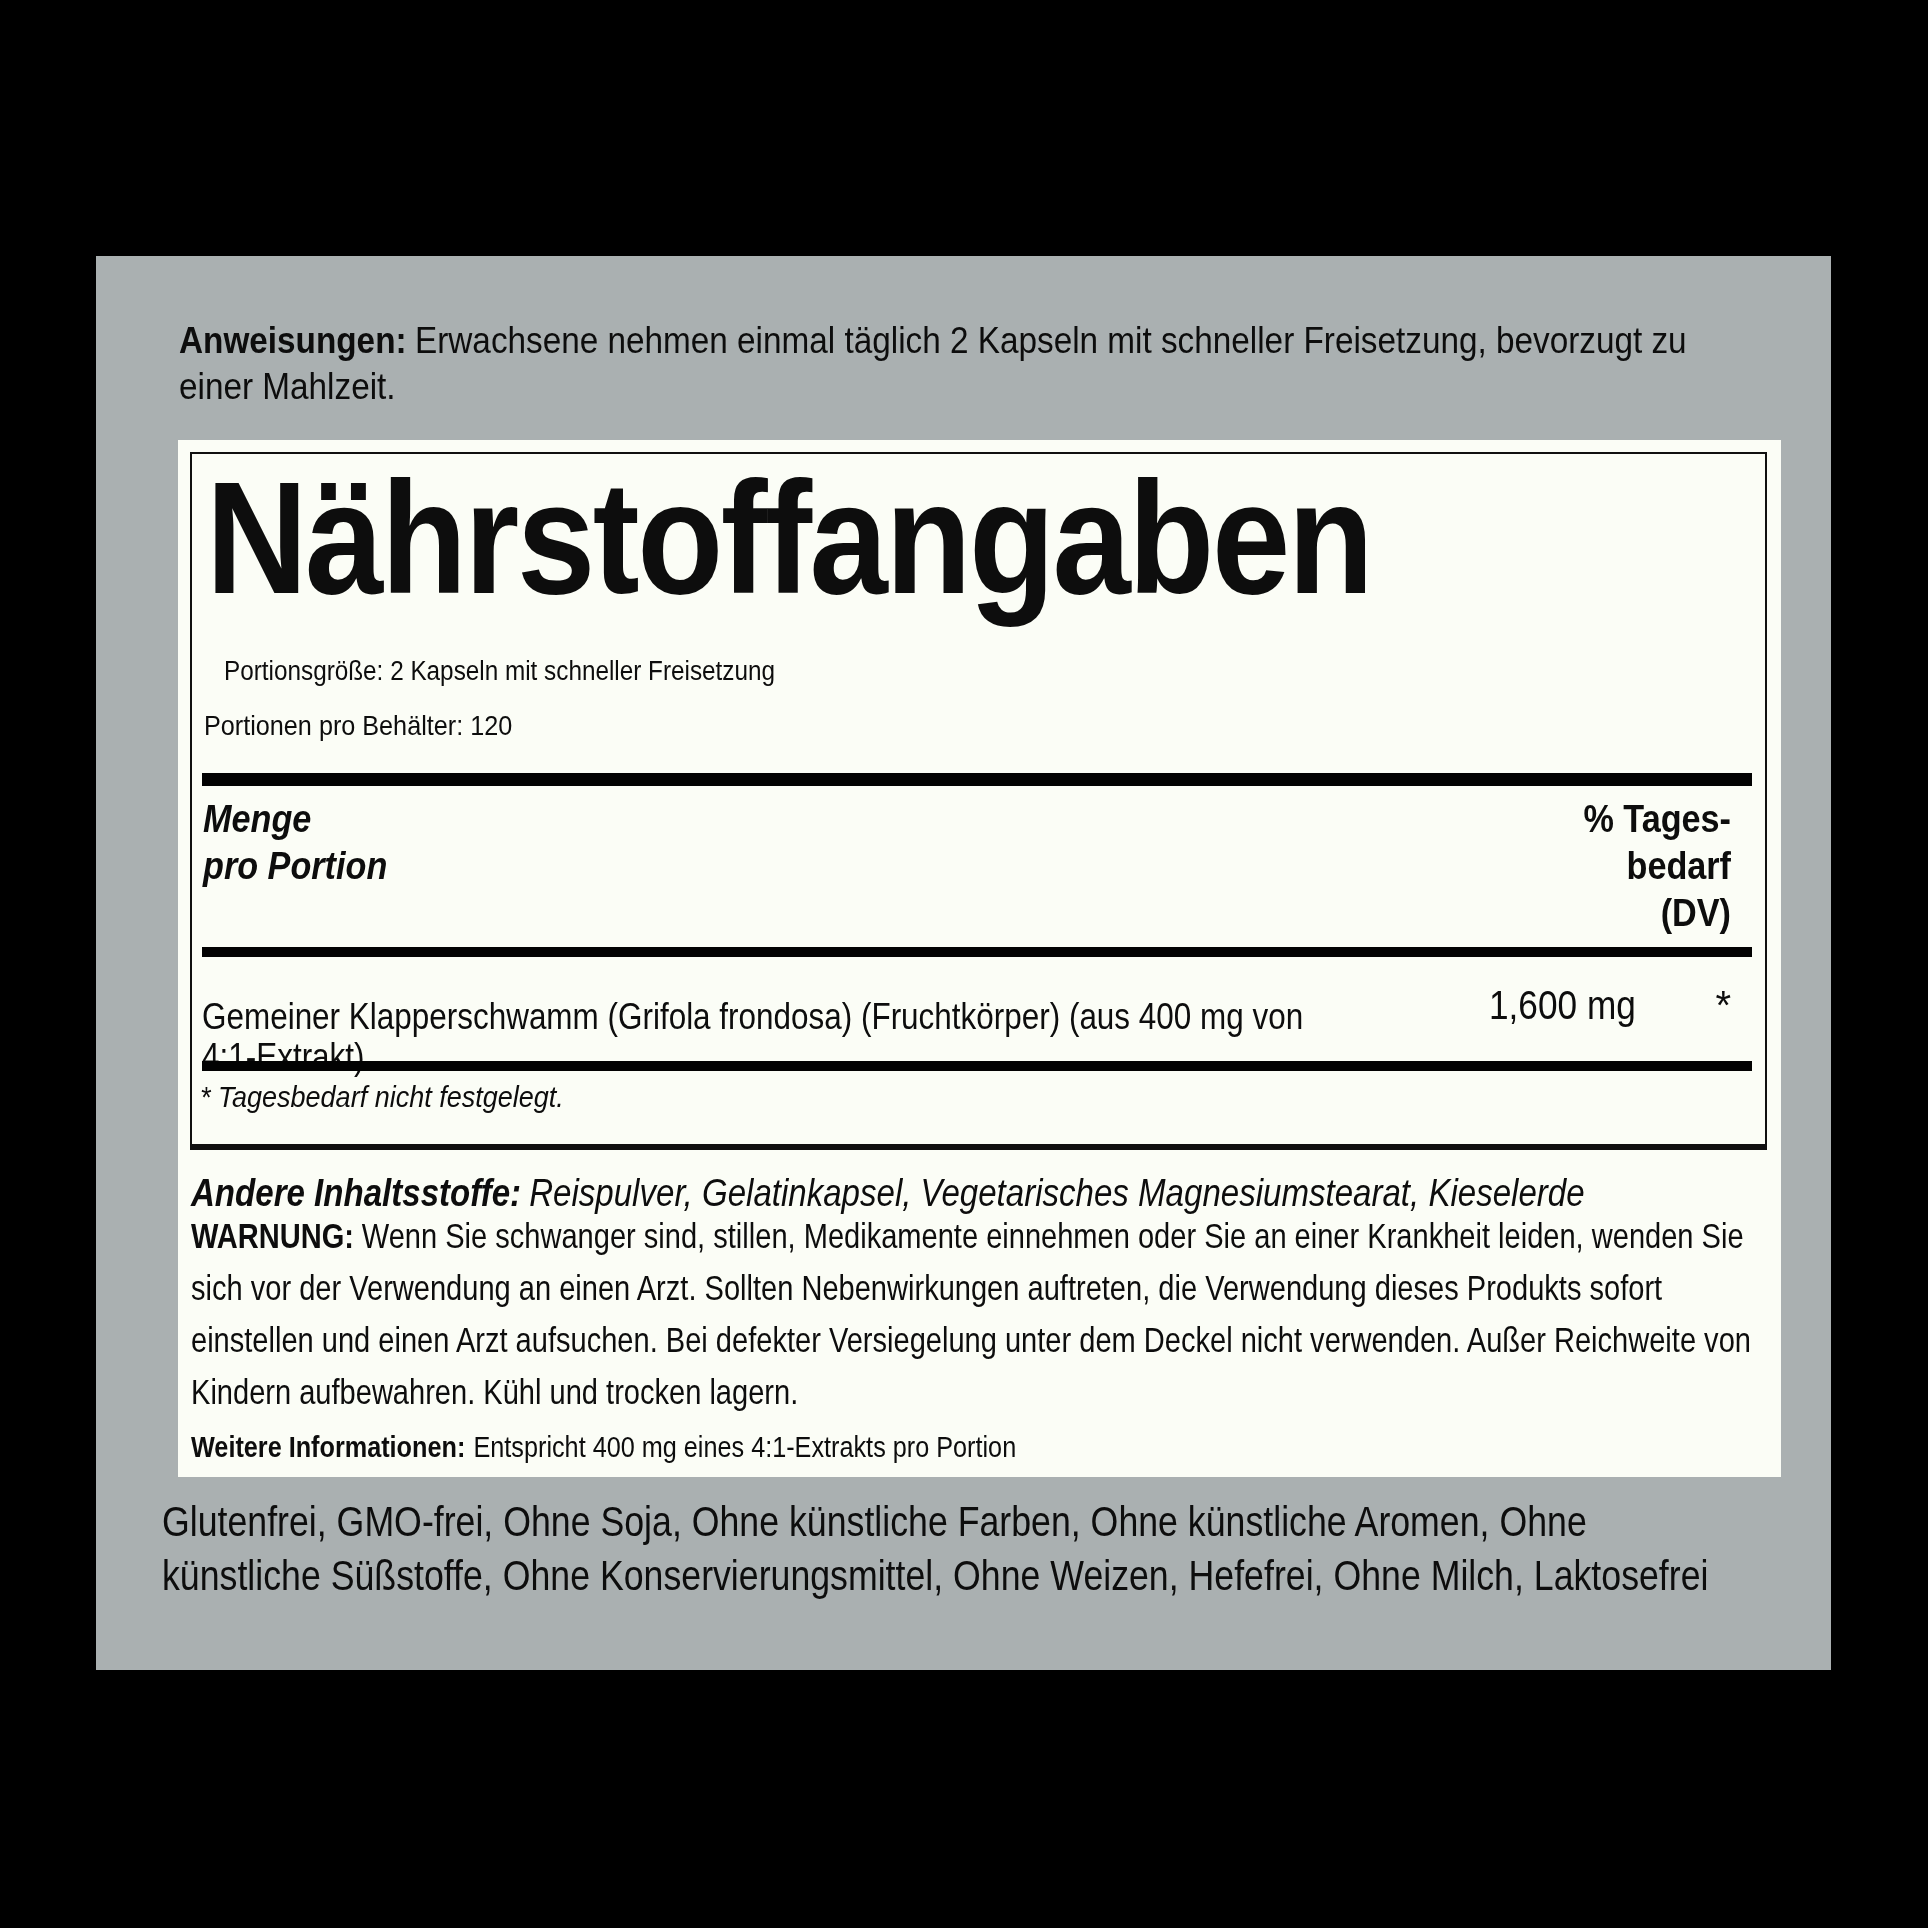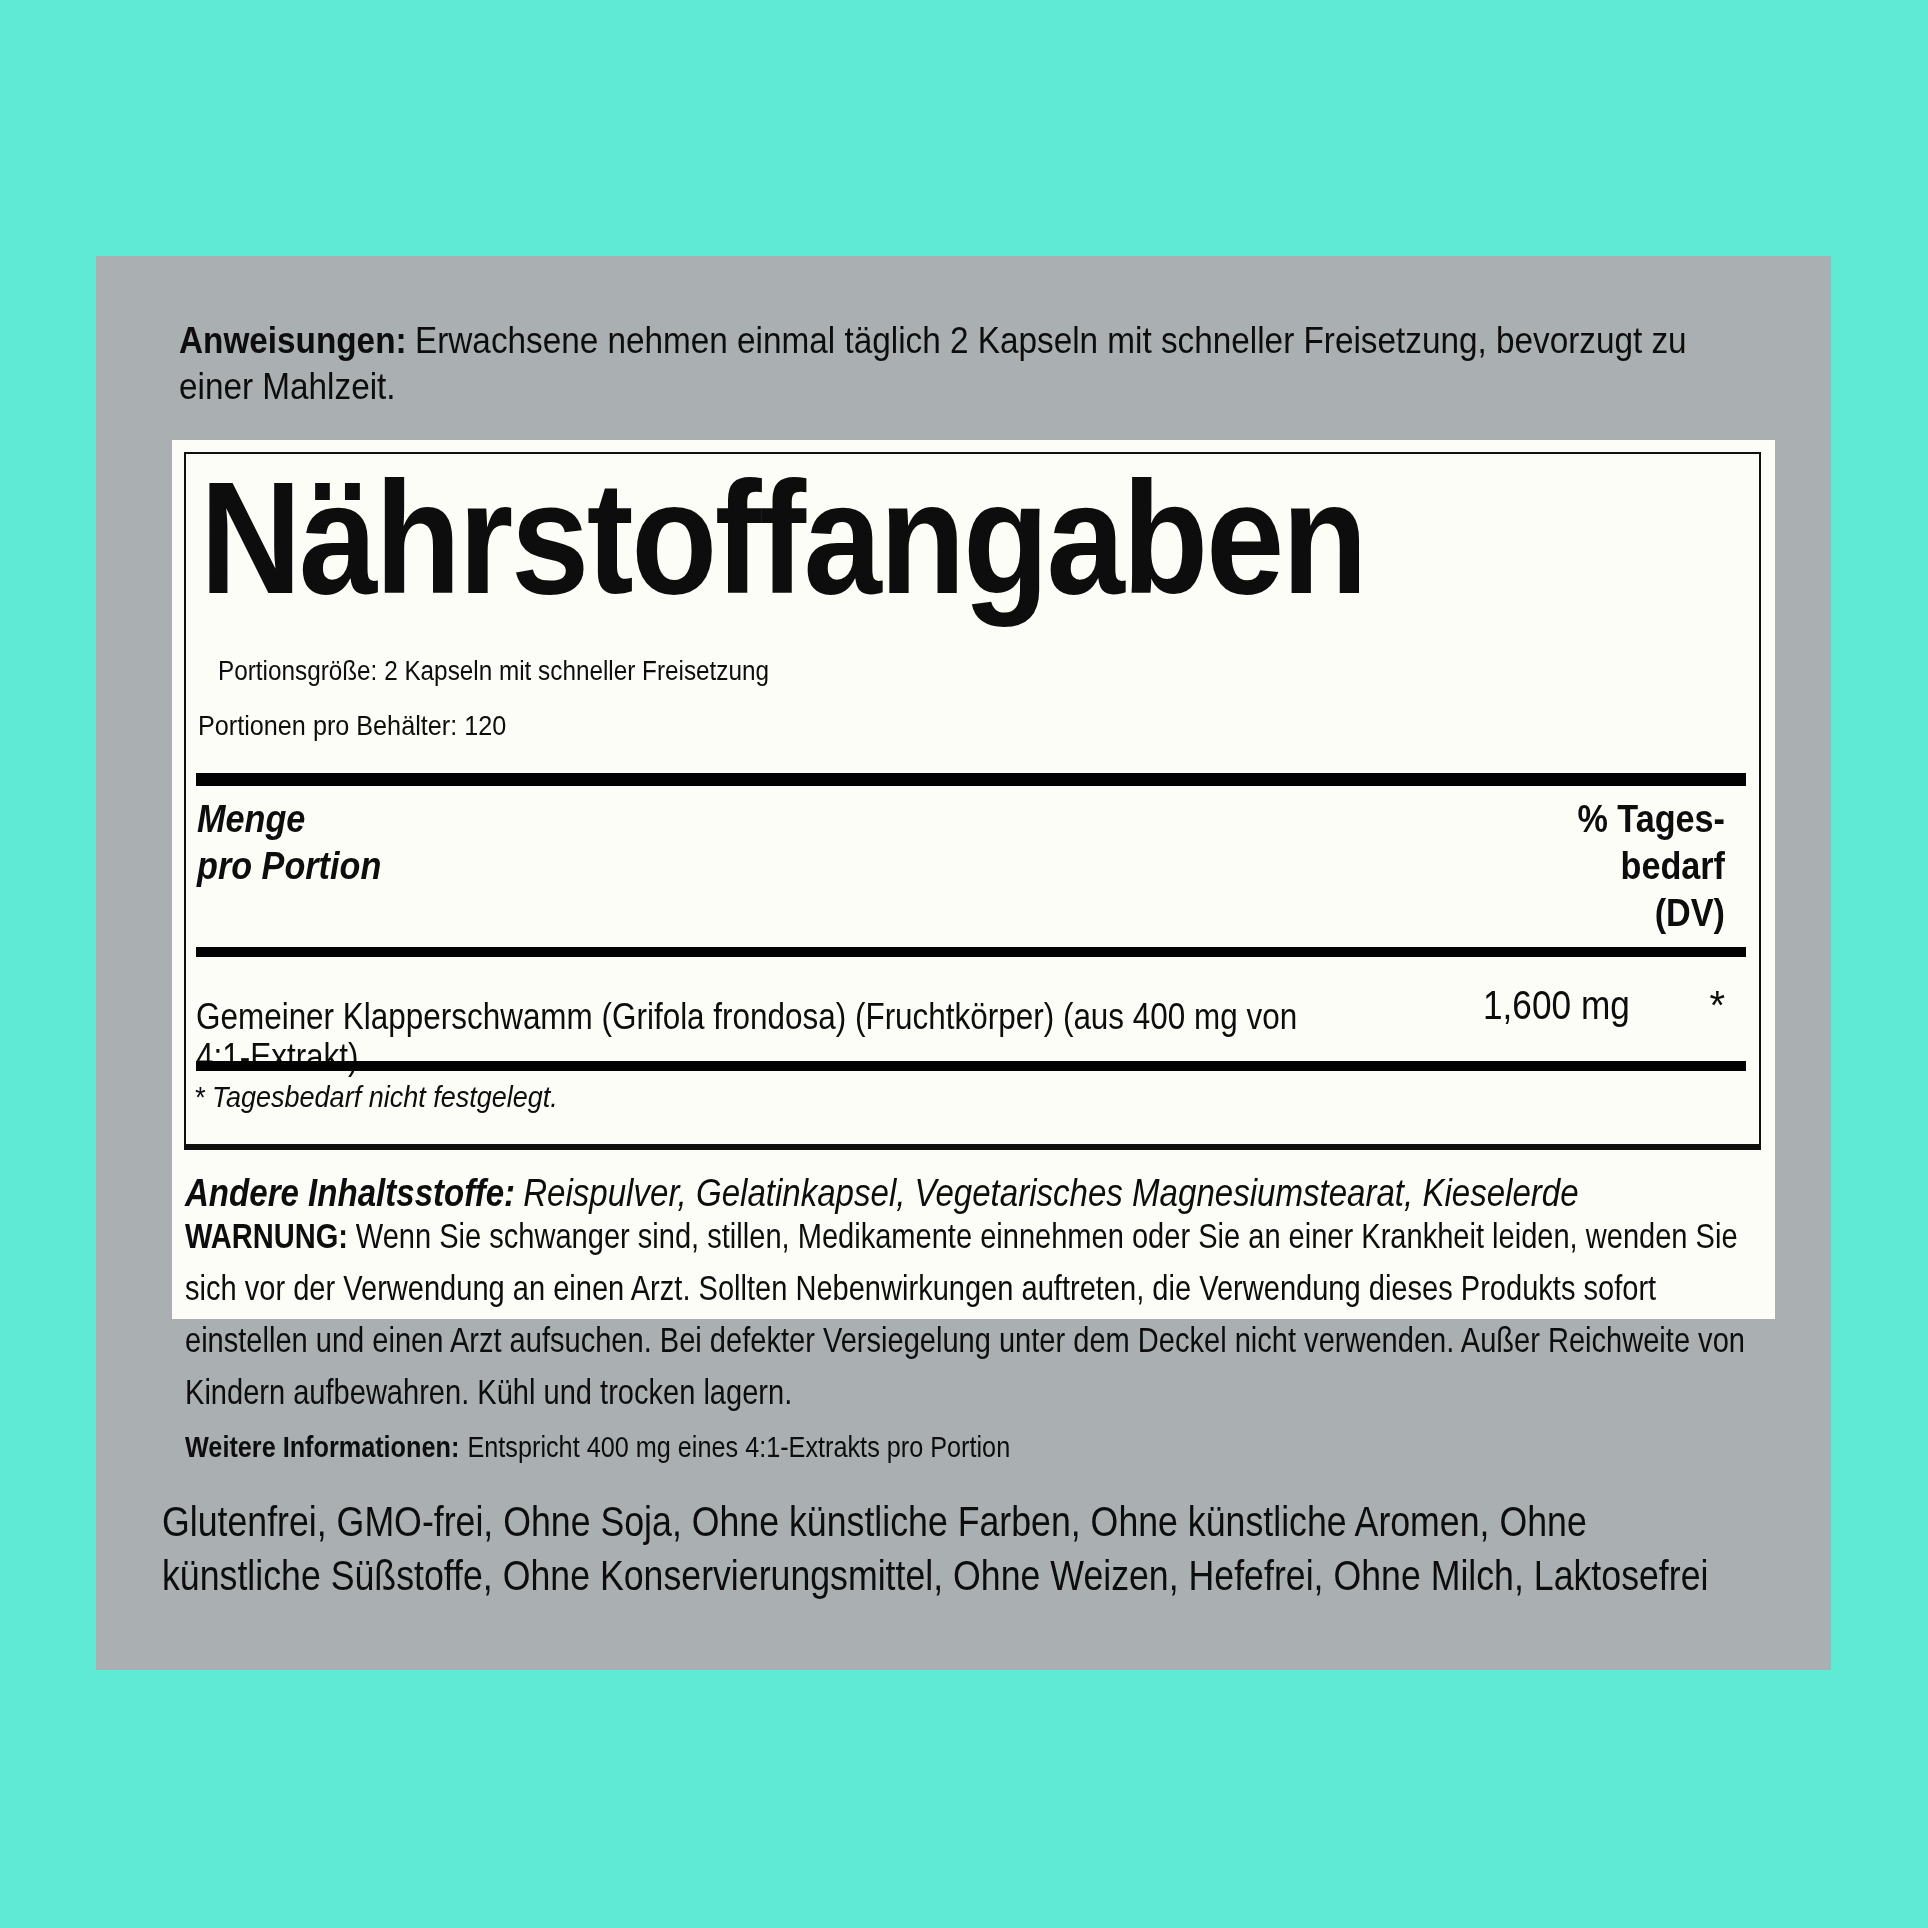--- a/index.html
+++ b/index.html
@@ -1,29 +1,29 @@
 <!DOCTYPE html>
 <html style="font-size:15px"><head>
 <meta charset="utf-8">
 <style>
   html,body{margin:0;padding:0;}
   body{width:1928px;height:1928px;background:#dcdadf;font-family:"Liberation Sans","DejaVu Sans",sans-serif;color:#0d0d0d;}
-  .page{position:relative;width:1928px;height:1928px;background:#5eead4;overflow:hidden;}
+  .page{position:relative;width:1928px;height:1928px;background:#000000;overflow:hidden;}
   .panel{position:absolute;left:96px;top:256px;width:1735px;height:1414px;background:#aab0b1;}
 
   
   .cond90{transform:scaleX(0.90);transform-origin:0 0;white-space:nowrap;}
   .cond87{transform:scaleX(0.87);transform-origin:0 0;white-space:nowrap;}
   .cond85{transform:scaleX(0.85);transform-origin:0 0;white-space:nowrap;}
   .cond83{transform:scaleX(0.83);transform-origin:0 0;white-space:nowrap;}
   b.lbl{margin-right:9.4px;}
 
   .directions{position:absolute;left:83px;top:62px;font-size:37px;line-height:46px;}
 
-  .facts{position:absolute;left:76px;top:184px;width:1603px;height:879px;background:#fbfdf6;}
+  .facts{position:absolute;left:82px;top:184px;width:1603px;height:1037px;background:#fbfdf6;}
   .inner{position:absolute;left:12.2px;top:12.2px;width:1573px;height:690px;border:2.8px solid #101010;border-bottom-width:6.6px;}
 
   .title{position:absolute;left:14px;top:3.8px;font-size:160px;line-height:160px;font-weight:bold;letter-spacing:-2.8px;transform:scaleX(0.88);transform-origin:0 0;white-space:nowrap;}
   .sline1{position:absolute;left:12.2px;top:202px;font-size:27px;margin-left:20px;}
   .sline2{position:absolute;left:12.2px;top:256px;font-size:28px;}
   .bar{position:absolute;left:9.4px;right:13px;background:#020202;}
   .bar1{top:319px;height:13px;}
   .bar2{top:493px;height:9.4px;}
   .bar3{top:607px;height:9.4px;}
   .amount-hdr{position:absolute;left:11.3px;top:342px;font-size:38px;line-height:47px;font-weight:bold;font-style:italic;}

